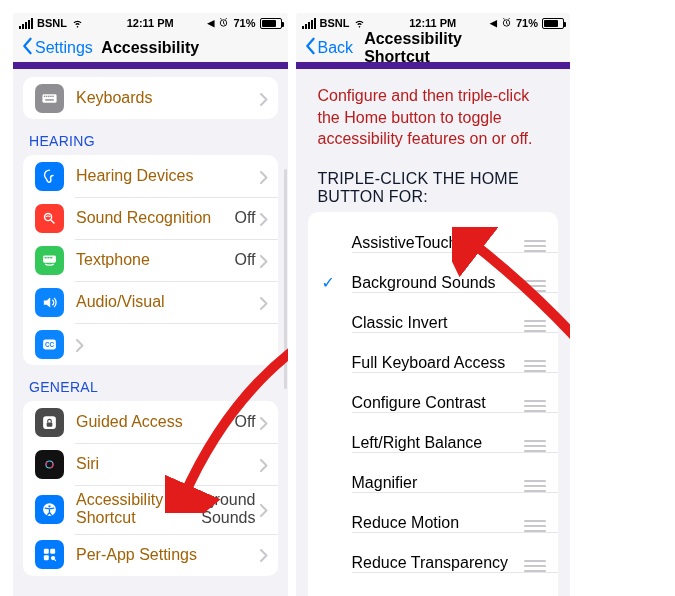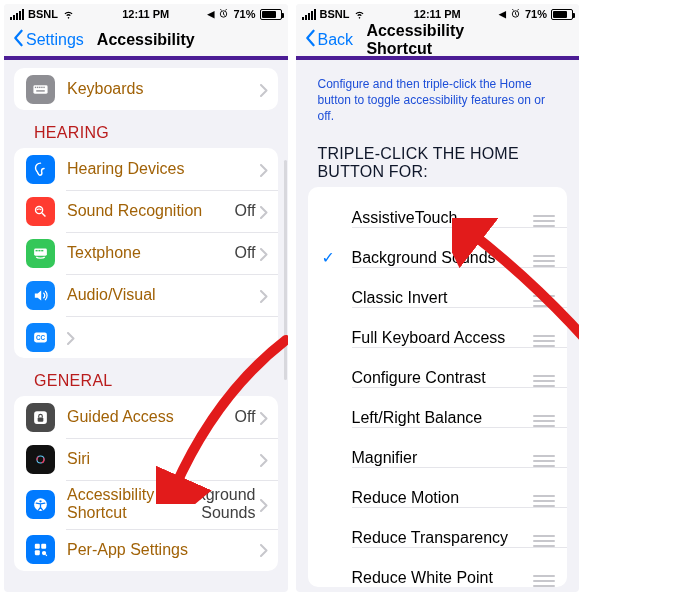--- a/index.html
+++ b/index.html
@@ -1,38 +1,38 @@
 <!DOCTYPE html>
 <html><head>
 <meta charset="utf-8">
 <style>
   * { box-sizing: border-box; margin: 0; padding: 0; }
   body { font-family: -apple-system, "Helvetica Neue", Helvetica, Arial, sans-serif; background: #fff; }
-  .canvas { width: 583px; height: 596px; display: flex; gap: 8px; padding: 4px; background: #fff; position: relative; }
+  .canvas { width: 583px; height: 596px; display: flex; gap: 8px; padding: 13px; background: #fff; position: relative; }
   .phone { width: 332px; height: 588px; background: #f2f2f7; border-radius: 4px; overflow: hidden; display: flex; flex-direction: column; position: relative; }
   .statusbar { height: 20px; background: #f7f7f8; display: flex; align-items: center; justify-content: space-between; padding: 0 6px; font-size: 11px; font-weight: 600; color: #000; }
   .sb-left, .sb-right { display: flex; align-items: center; gap: 4px; }
   .sb-center { position: absolute; left: 50%; transform: translateX(-50%); font-weight: 600; }
   .statusbar { position: relative; }
-  .navbar { height: 36px; background: #f7f7f8; display: flex; align-items: center; padding: 0 8px; border-bottom: 4px solid #4c1d95; position: relative; }
+  .navbar { height: 36px; background: #f7f7f8; display: flex; align-items: center; padding: 0 8px; border-bottom: 7px solid #4c1d95; position: relative; }
   .back { color: #007aff; font-size: 16px; display: flex; align-items: center; gap: 2px; }
   .back svg { width: 12px; height: 18px; }
   .nav-title { position: absolute; left: 50%; transform: translateX(-50%); font-size: 16px; font-weight: 600; color: #000; }
   .scroll { flex: 1; overflow-y: auto; padding: 8px 10px 20px 10px; }
-  .group-label { font-size: 16px; color: #b91c1c; text-transform: uppercase; margin: 14px 0 6px 20px; letter-spacing: .3px; }
+  .group-label { font-size: 14px; color: #1d4ed8; text-transform: uppercase; margin: 14px 0 6px 6px; letter-spacing: .3px; }
   .group { background: #fff; border-radius: 10px; overflow: hidden; }
   .row { display: flex; align-items: center; min-height: 42px; padding: 6px 10px 6px 12px; position: relative; }
   .row + .row::before { content:""; position:absolute; top:0; left:52px; right:0; height:1px; background:#e5e5ea; }
   .icon { width: 29px; height: 29px; border-radius: 7px; display: flex; align-items: center; justify-content: center; margin-right: 12px; flex-shrink: 0; }
   .icon svg { width: 17px; height: 17px; fill: #fff; }
   .row-label { flex: 1; font-size: 16px; color: #a16207; line-height: 1.15; }
   .row-value { font-size: 16px; color: #404040; margin-right: 4px; text-align: right; line-height: 1.15; }
   .chevron { width: 8px; height: 13px; flex-shrink: 0; }
   .chevron svg { width: 8px; height: 13px; fill: #c7c7cc; }
-  .desc { font-size: 12px; color: #1d4ed8; padding: 16px 16px 6px 16px; line-height: 1.35; }
+  .desc { font-size: 16px; color: #b91c1c; padding: 16px 16px 6px 16px; line-height: 1.35; }
   .section-label { font-size: 16px; color: #0f172a; padding: 14px 16px 6px 16px; letter-spacing: .2px; }
   .list { background: #fff; border-radius: 10px; margin: 0 6px; overflow: hidden; }
   .lrow { display: flex; align-items: flex-end; min-height: 40px; padding: 0 12px 0 44px; position: relative; }
   .lrow + .lrow::before { content:""; position:absolute; top:0; left:44px; right:0; height:1px; background:#e5e5ea; }
   .lcheck { position: absolute; left: 14px; color: #007aff; font-size: 16px; }
   .llabel { flex:1; font-size: 16px; color:#000; }
   .ldrag { width: 22px; display: flex; flex-direction: column; gap: 3px; }
   .ldrag span { display:block; height:2px; background:#c7c7cc; border-radius:1px; }
   
   .arrow { position: absolute; pointer-events: none; }

